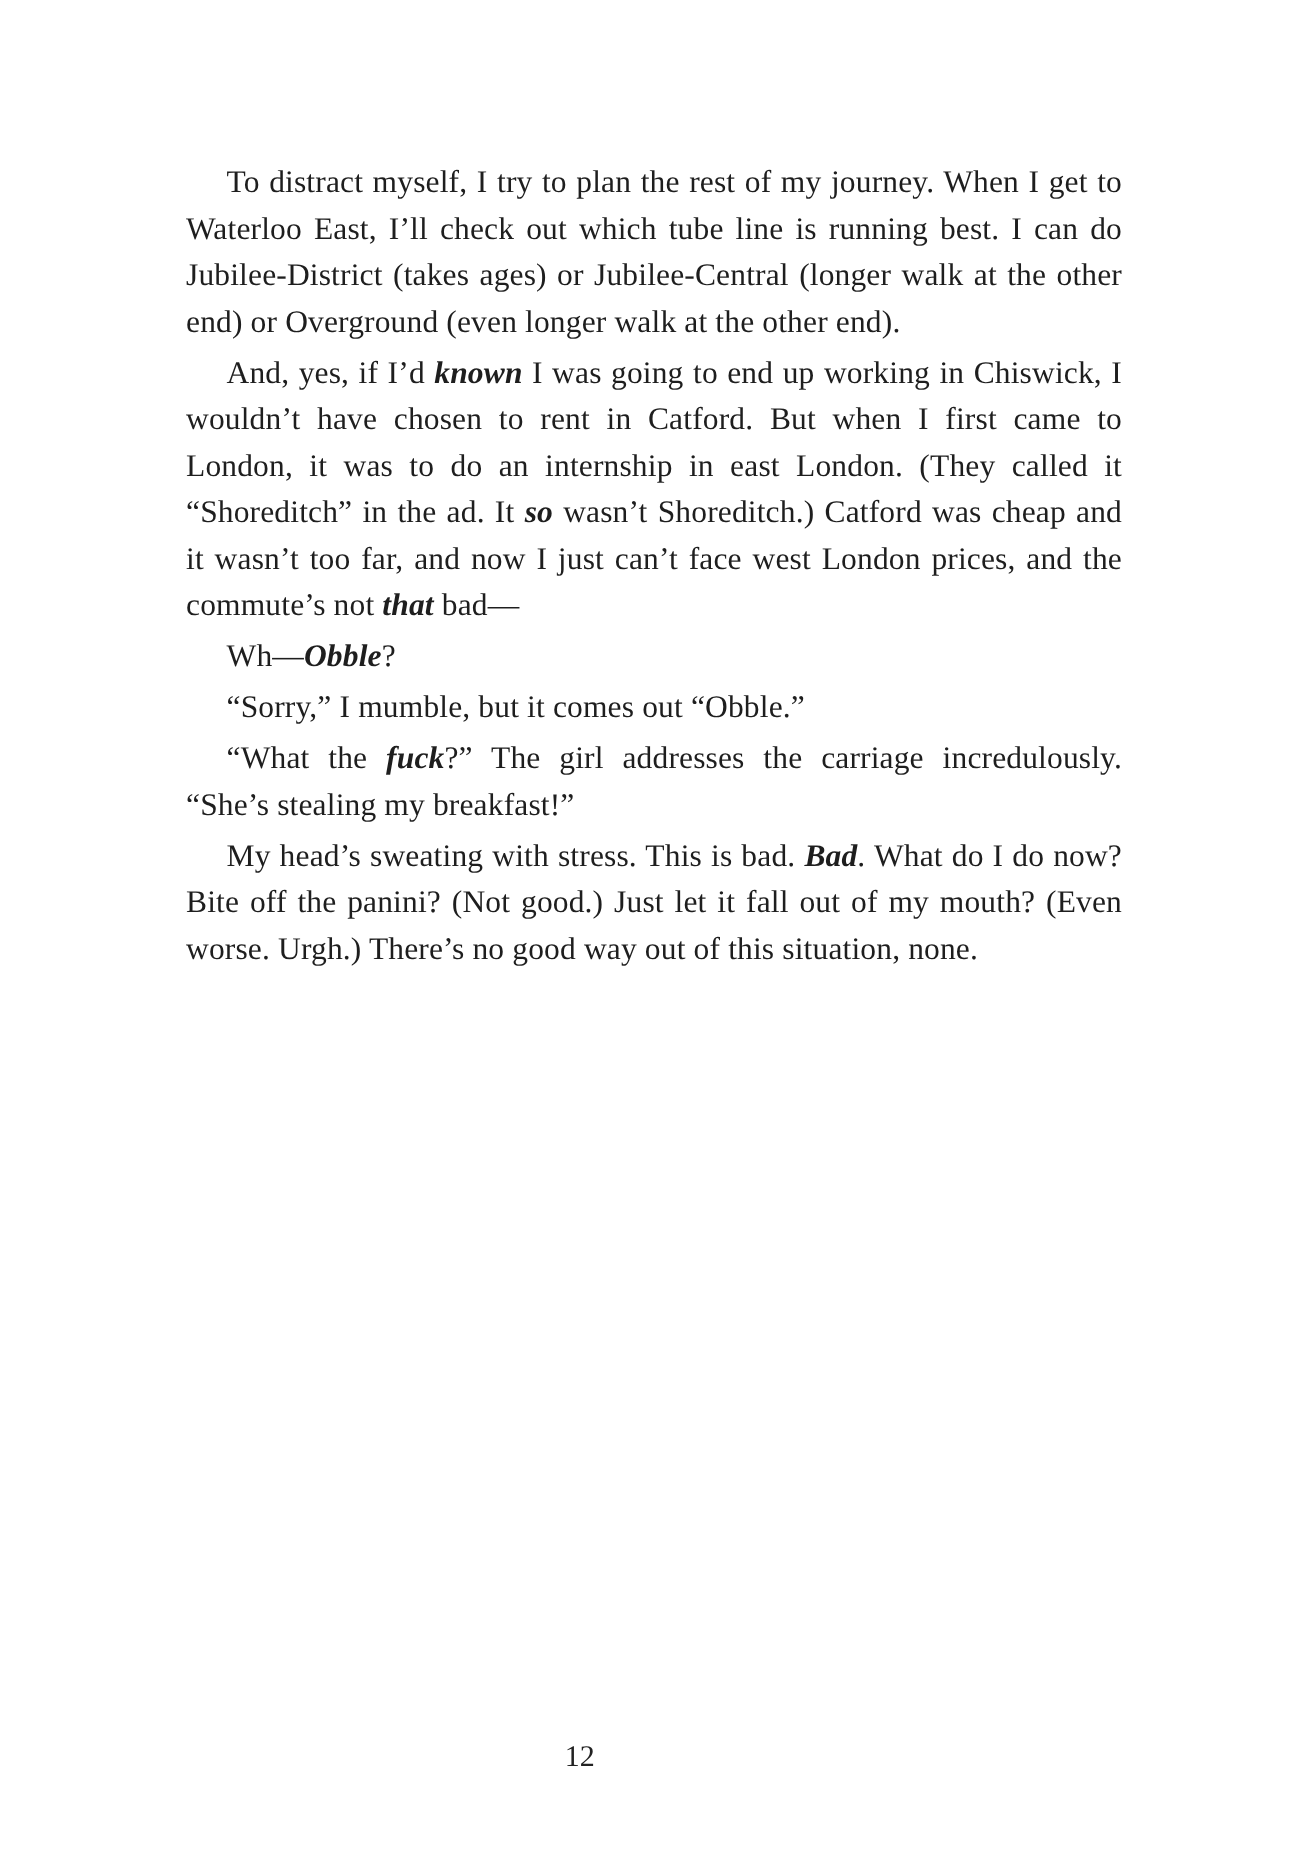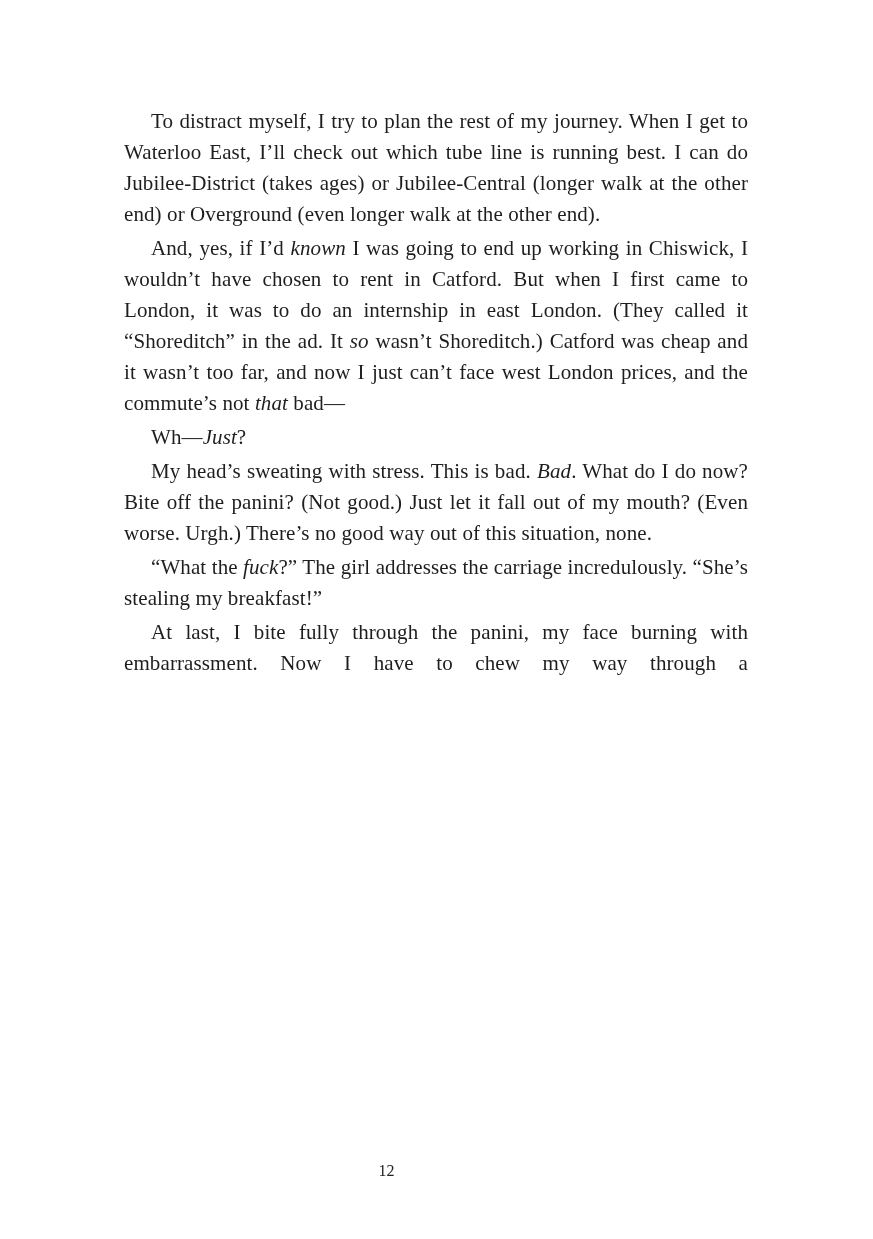--- a/index.html
+++ b/index.html
@@ -28,38 +28,39 @@
     line-height: 31px;
     text-align: justify;
     text-indent: 27px;
     letter-spacing: 0.1px;
   }
   .text-block p.justify-last {
     text-align-last: justify;
   }
   .text-block span.it {
     font-style: italic;
+    font-weight: bold;
   }
   .folio {
     position: absolute;
     top: 1158px;
     left: 0;
     width: 100%;
     text-align: center;
-    font-size: 16px;
+    font-size: 20px;
     line-height: 26px;
     color: #222222;
   }
 </style>
 </head>
 <body>
 
 <div class="page">
   <div class="text-block">
       <p><span>To distract myself, I try to plan the rest of my journey. When I get to Waterloo East, I’ll check out which tube line is running best. I can do Jubilee-District (takes ages) or Jubilee-Central (longer walk at the other end) or Overground (even longer walk at the other end).</span></p>
       <p><span>And, yes, if I’d </span><span class="it">known</span><span> I was going to end up working in Chiswick, I wouldn’t have chosen to rent in Catford. But when I first came to London, it was to do an internship in east London. (They called it “Shoreditch” in the ad. It </span><span class="it">so</span><span> wasn’t Shoreditch.) Catford was cheap and it wasn’t too far, and now I just can’t face west London prices, and the commute’s not </span><span class="it">that</span><span> bad—</span></p>
-      <p><span>Wh—</span><span class="it">Just</span><span>?</span></p>
+      <p><span>Wh—</span><span class="it">Obble</span><span>?</span></p>
+      <p><span>“Sorry,” I mumble, but it comes out “Obble.”</span></p>
+      <p><span>“What the </span><span class="it">fuck</span><span>?” The girl addresses the carriage incredulously. “She’s stealing my breakfast!”</span></p>
       <p><span>My head’s sweating with stress. This is bad. </span><span class="it">Bad</span><span>. What do I do now? Bite off the panini? (Not good.) Just let it fall out of my mouth? (Even worse. Urgh.) There’s no good way out of this situation, none.</span></p>
-      <p><span>“What the </span><span class="it">fuck</span><span>?” The girl addresses the carriage incredulously. “She’s stealing my breakfast!”</span></p>
-      <p class="justify-last"><span>At last, I bite fully through the panini, my face burning with embarrassment. Now I have to chew my way through a</span></p>
     </div>
   <div class="folio">12</div>
 </div>
 
 </body></html>

